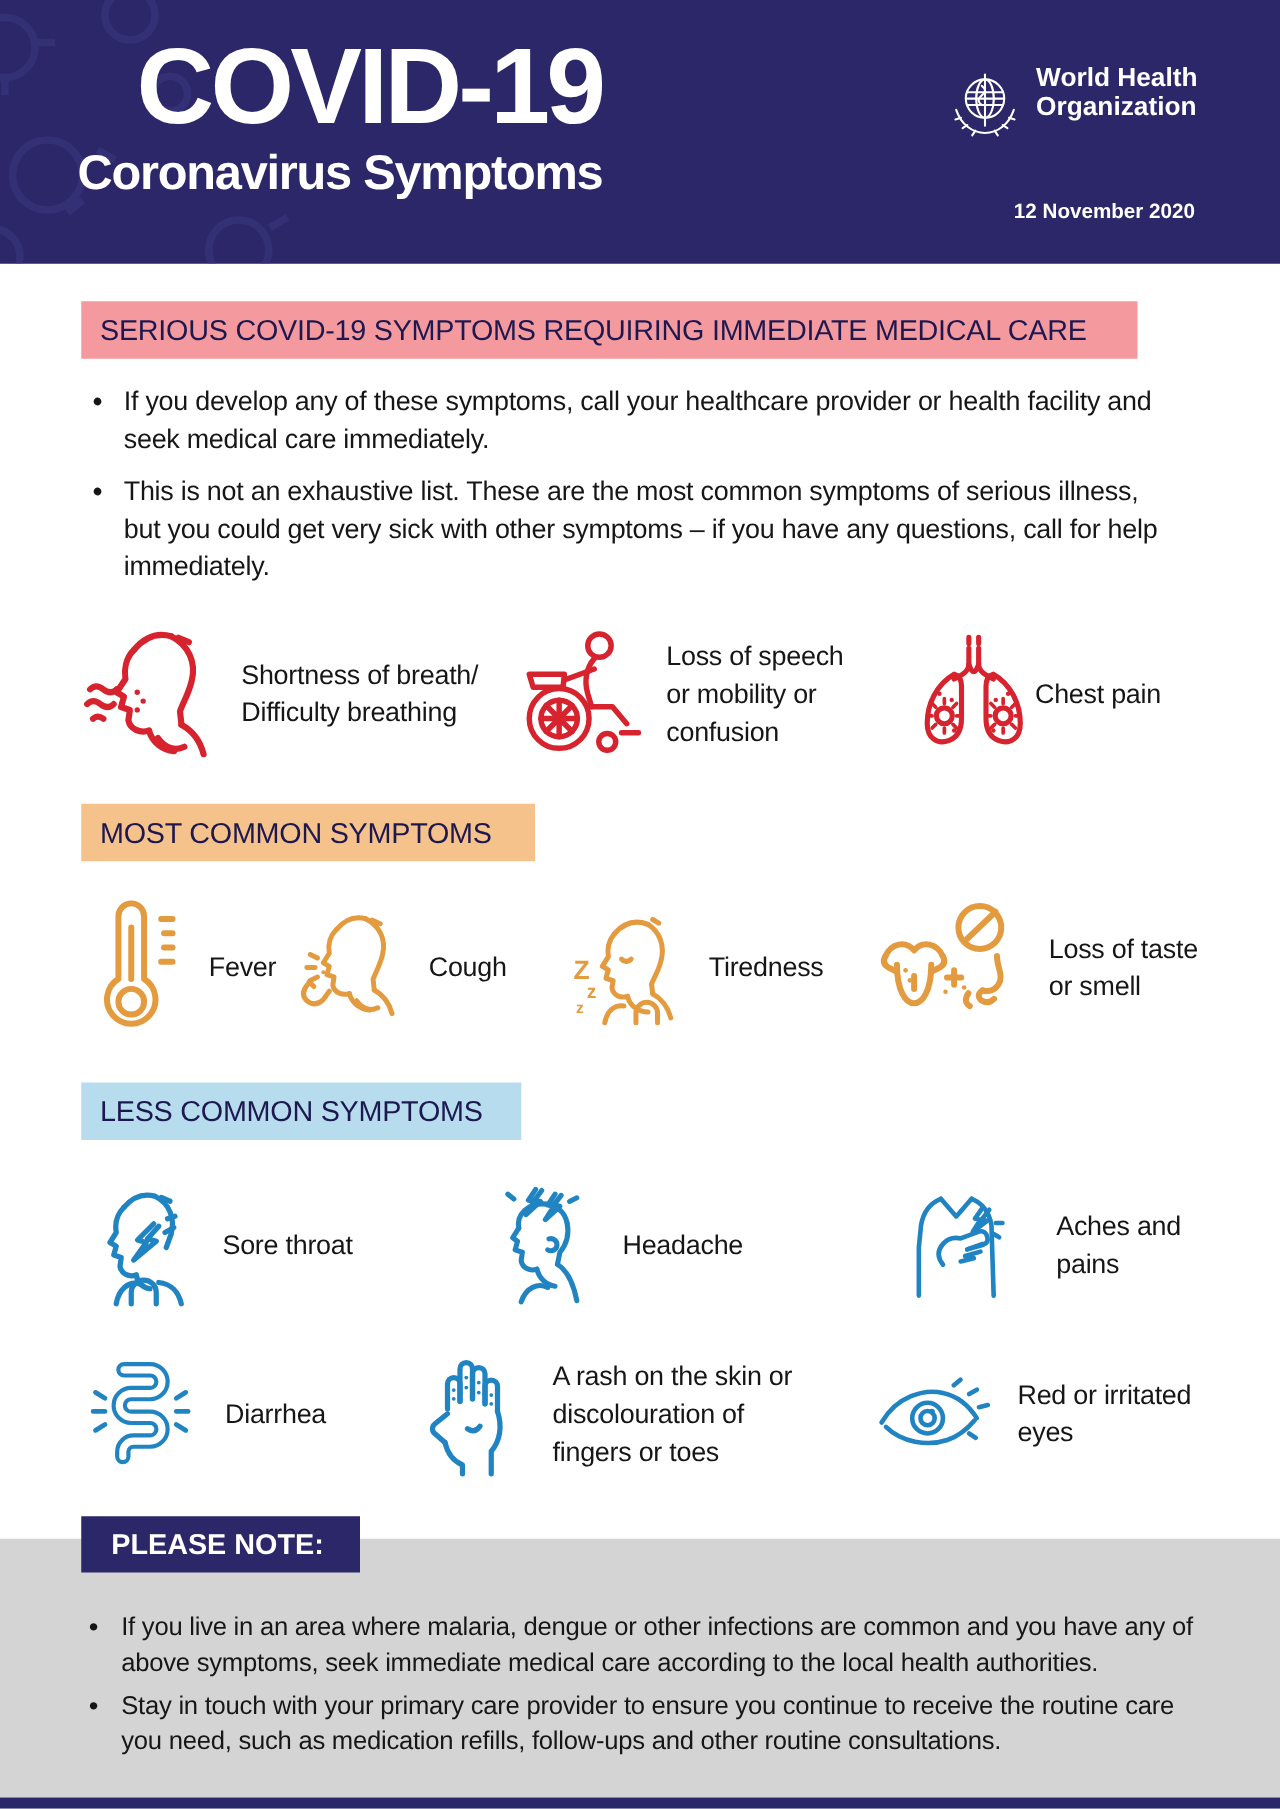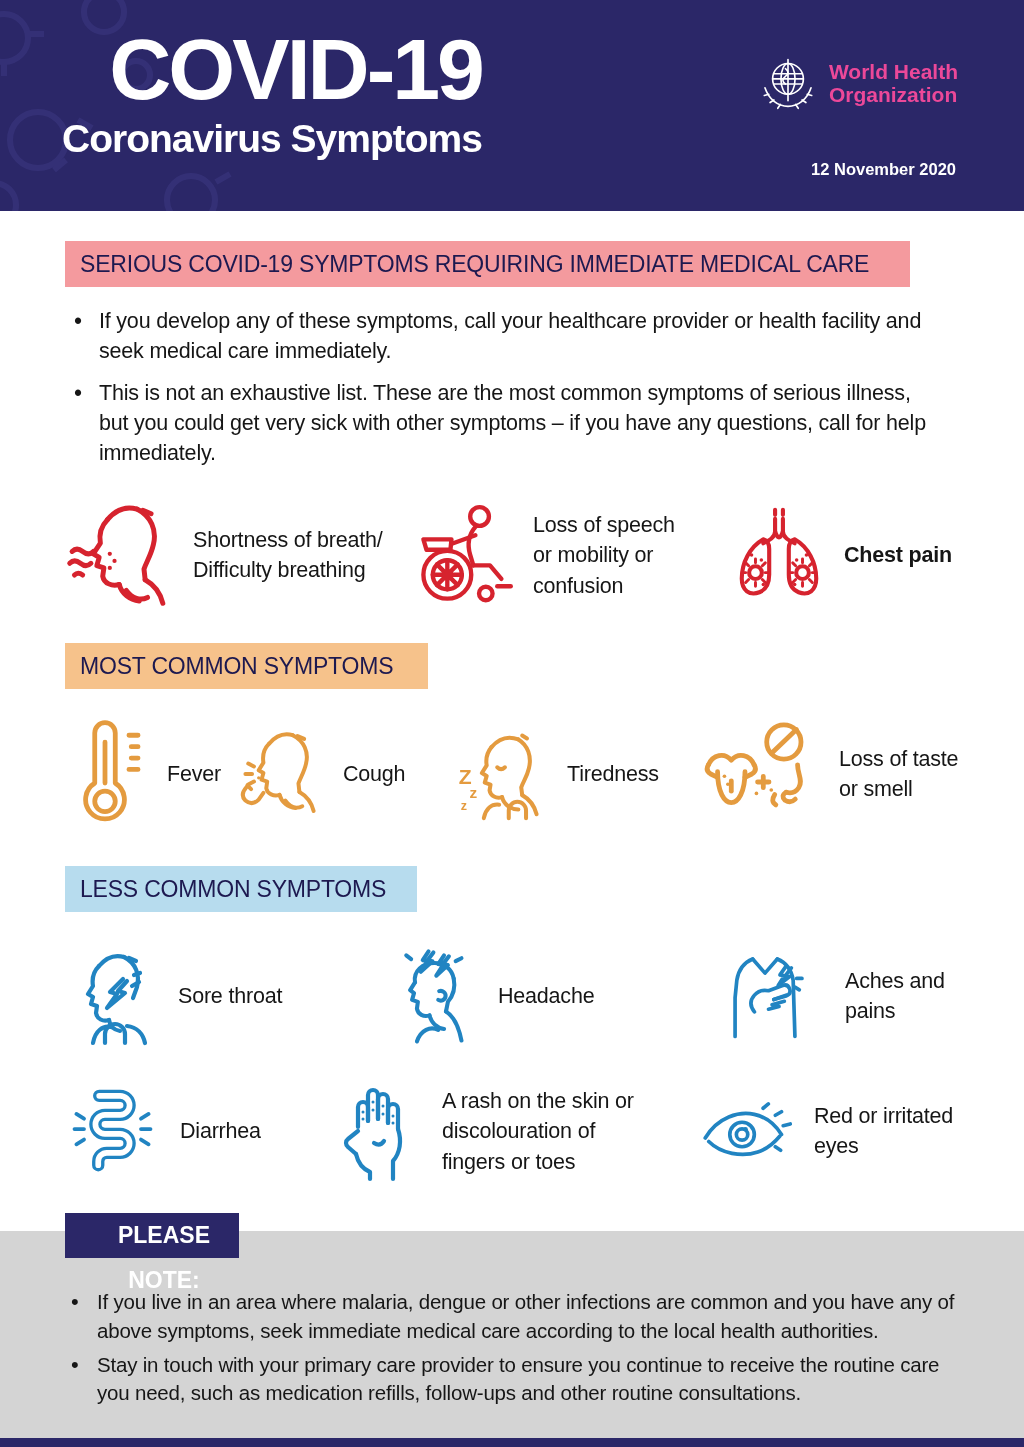--- a/index.html
+++ b/index.html
@@ -13,21 +13,21 @@
   body{
     font-family:"Liberation Sans","DejaVu Sans",sans-serif;
     background:#ffffff; display:flex; flex-direction:column;
   }
   
   .header{position:relative;height:211px;background:var(--navy);overflow:hidden;flex:none;}
   .header .watermark{position:absolute;left:-14px;top:0;opacity:.55;}
   .header-text{position:absolute;left:62px;top:26px;color:#fff;text-align:right;}
   .header-title{font-size:86px;font-weight:700;letter-spacing:-3px;line-height:1.02;}
   .header-subtitle{font-size:39px;font-weight:700;letter-spacing:-1px;margin-top:3px;}
-  .who{position:absolute;right:66px;top:52px;display:flex;align-items:center;gap:9px;color:#ec4899;}
+  .who{position:absolute;right:66px;top:52px;display:flex;align-items:flex-start;gap:9px;color:#ffffff;}
   .who-name{font-size:21px;font-weight:700;line-height:1.08;}
   .header-date{position:absolute;right:68px;top:160px;color:#fff;font-size:16.5px;font-weight:700;}
   
   .banner{height:46px;line-height:46px;padding-left:15px;font-weight:400;font-size:23px;
           letter-spacing:-.2px;color:var(--banner-text);white-space:nowrap;}
   .banner-pink{background:var(--pink-banner);width:845px;margin:30px 0 0 65px;}
   .banner-orange{background:var(--orange-banner);width:363px;margin:25px 0 0 65px;}
   .banner-blue{background:var(--blue-banner);width:352px;margin:33px 0 0 65px;}
   
   .bullets{list-style:none;margin:20px 0 0 65px;width:878px;}
@@ -38,23 +38,23 @@
   .sym-row{display:flex;align-items:center;margin-left:65px;}
   .sym{display:flex;align-items:center;flex:none;}
   .sym .ic{flex:none;display:flex;align-items:center;justify-content:center;}
   .sym .lbl{font-size:21.5px;line-height:1.42;letter-spacing:-.2px;color:var(--body-text);}
   .red-icon{color:var(--red);} .orange-icon{color:var(--orange);} .blue-icon{color:var(--blue);}
   svg.line{fill:none;stroke:currentColor;stroke-width:4.2;stroke-linecap:round;stroke-linejoin:round;}
   svg .dot{fill:currentColor;stroke:none;}
   svg .zl{fill:currentColor;stroke:none;font-weight:700;font-family:"Liberation Sans",sans-serif;}
   
   .note-section{flex:1;background:var(--gray-footer);margin-top:38px;}
-  .note-banner{position:relative;top:-18px;margin-left:65px;width:174px;height:45px;
+  .note-banner{position:relative;top:-18px;margin-left:65px;width:223px;height:45px;
                background:var(--navy);color:#fff;font-weight:700;font-size:23px;
-               line-height:45px;padding-left:24px;text-align:center;}
+               line-height:45px;padding-left:24px;}
   .note-bullets{list-style:none;margin:12px 0 0 65px;width:895px;}
   .note-bullets li{position:relative;padding-left:32px;font-size:20.5px;line-height:1.38;
                    letter-spacing:-.2px;color:var(--body-text);margin-bottom:6px;}
   .note-bullets li::before{content:"\2022";position:absolute;left:6px;top:-1px;font-size:22px;}
   .bottom-strip{flex:none;height:9px;background:var(--navy);}
 </style>
 </head>
 <body>
 
 <div class="header">
@@ -152,21 +152,21 @@
           <circle cx="74" cy="68" r="6.5"></circle>
           <path d="M74 58 v-4 M74 78 v4 M64 68 h-2 M84 68 h2 M67 61 l-3 -3 M81 75 l3 3 M67 75 l-3 3 M81 61 l3 -3" stroke-width="3"></path>
           <circle class="dot" cx="22" cy="50" r="1.8"></circle>
             <circle class="dot" cx="32" cy="55" r="1.8"></circle>
             <circle class="dot" cx="34" cy="80" r="1.8"></circle>
           <circle class="dot" cx="78" cy="50" r="1.8"></circle>
             <circle class="dot" cx="68" cy="55" r="1.8"></circle>
             <circle class="dot" cx="66" cy="80" r="1.8"></circle>
         </svg>
       </span>
-      <span class="lbl" style="width:120px;margin-left:16px;font-weight:bold;">Chest pain</span>
+      <span class="lbl" style="width:120px;">Chest pain</span>
     </div>
   </div>
 
   <div class="banner banner-orange">MOST COMMON SYMPTOMS</div>
 
   <div class="sym-row" style="margin-top:26px;min-height:118px;">
     <div class="sym" style="margin-right:14px;">
       <span class="ic orange-icon">
         <svg class="line" width="80" height="114" viewBox="0 0 70 100" stroke-width="4">
           <path d="M26 14 a9 9 0 0 1 18 0 V58 a17 17 0 1 1 -18 0 Z"></path>

